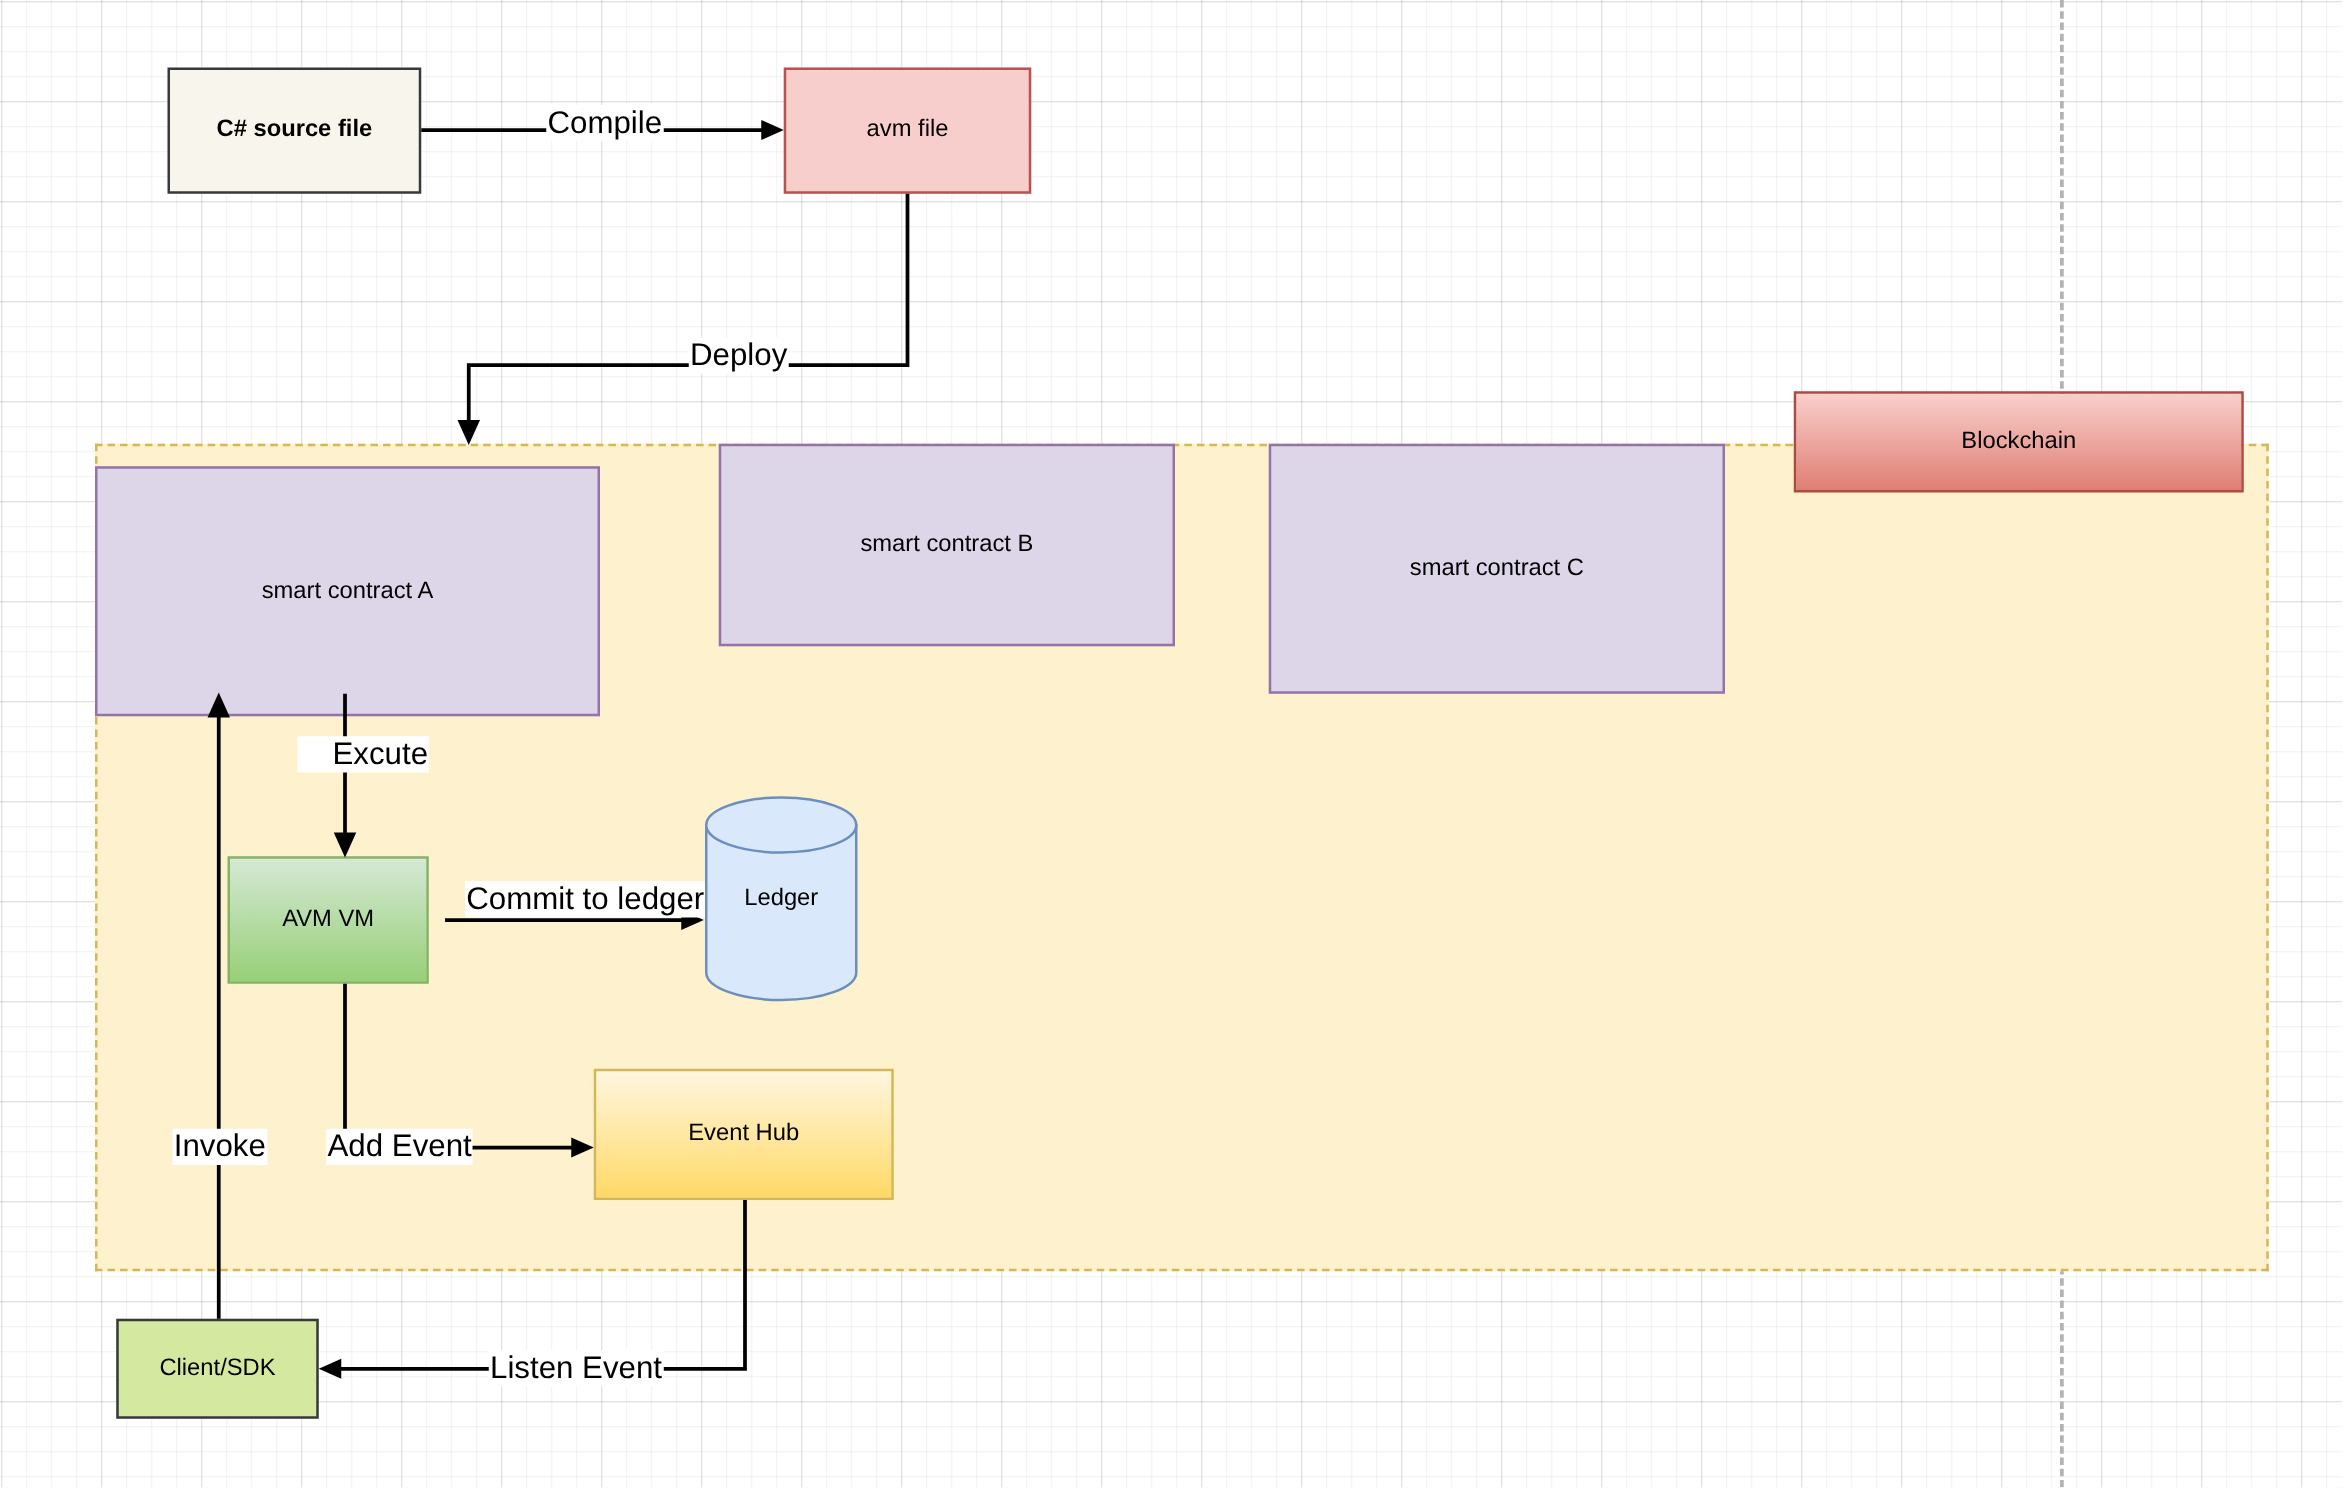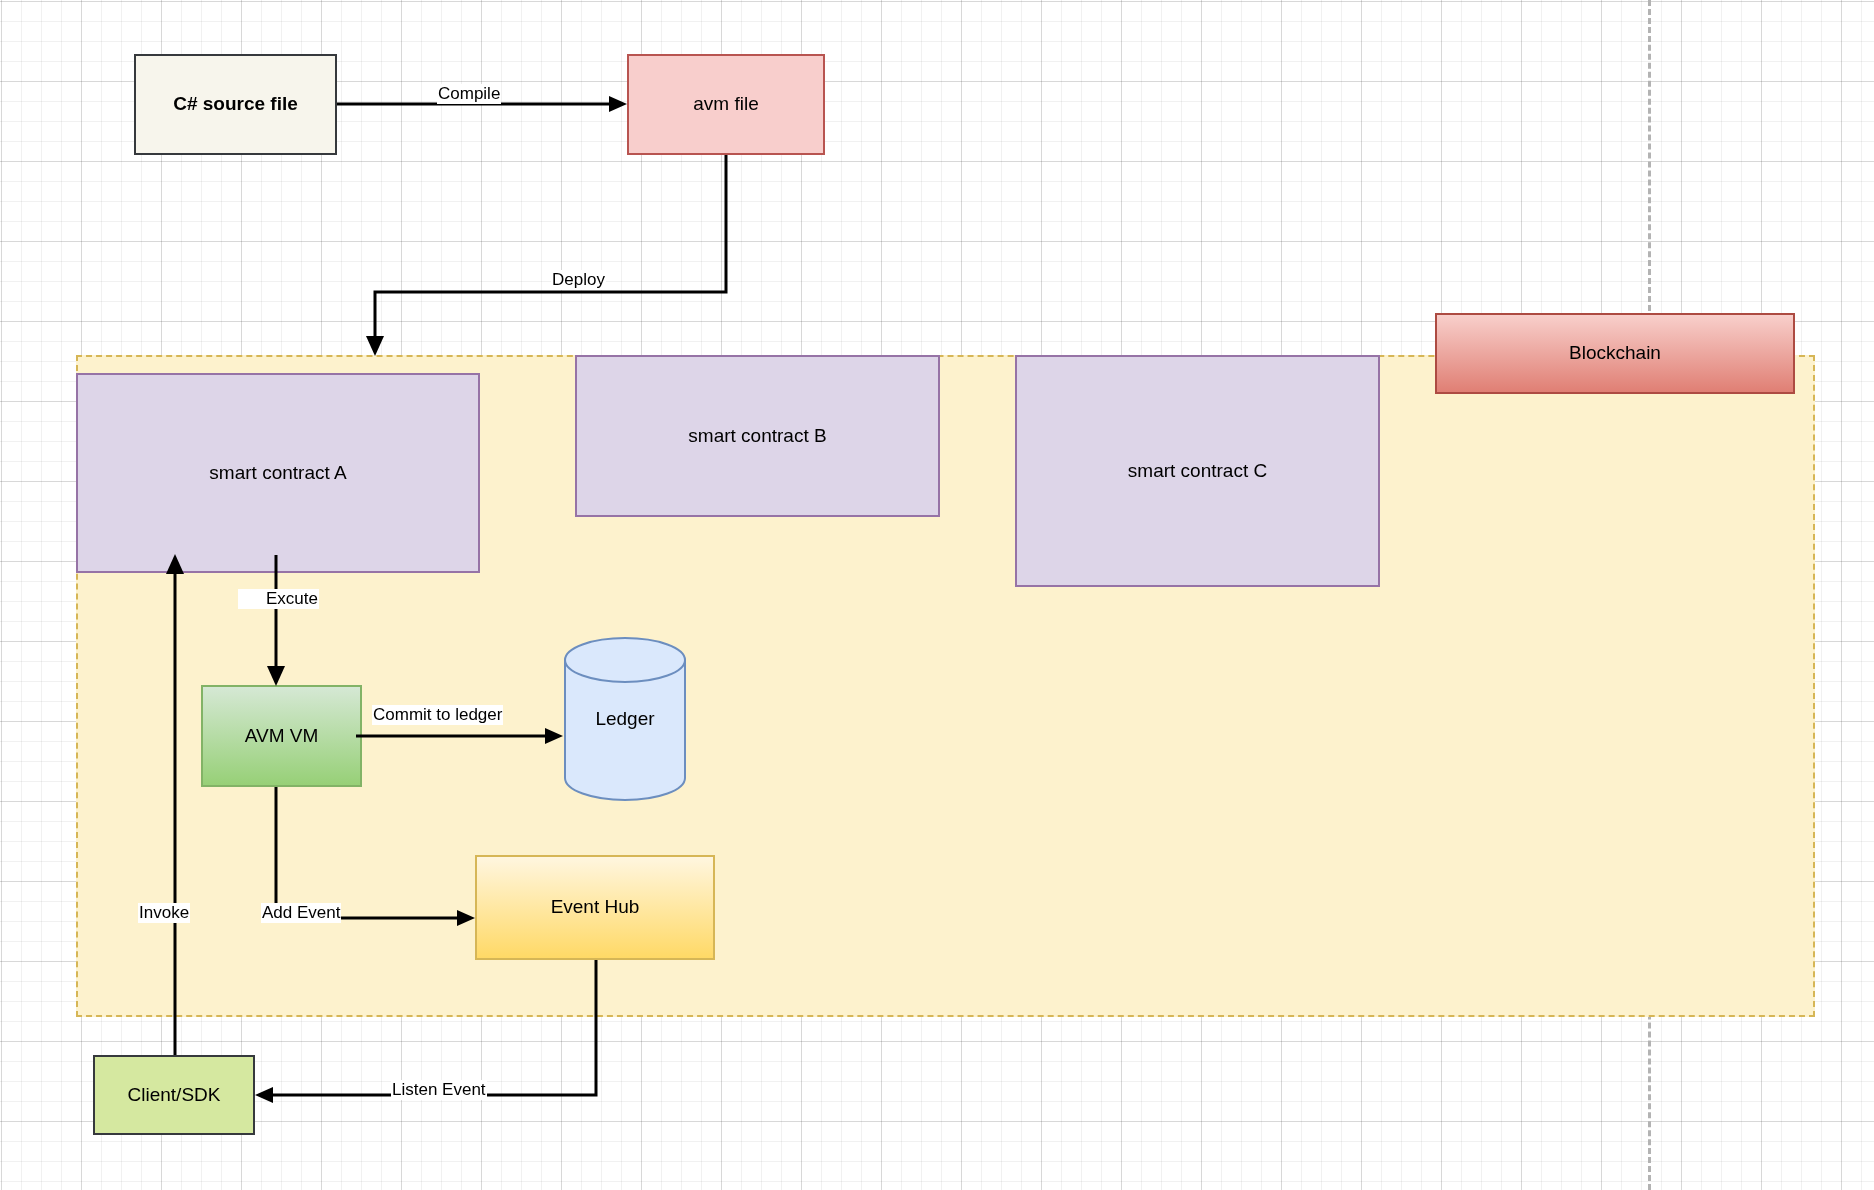--- a/index.html
+++ b/index.html
@@ -122,21 +122,21 @@
     fill: none;
     stroke: #000000;
     stroke-width: 3;
   }
   .edges polygon { fill: #000000; stroke: none; }
 
   
   .edge-label {
     position: absolute;
     z-index: 9;
-    font-size: 17px;
+    font-size: 25px;
     color: #000000;
     background: #ffffff;
     padding: 0 1px;
     white-space: nowrap;
     line-height: 1.15;
   }
 </style>
 </head>
 <body>
 
@@ -155,29 +155,29 @@
   </div>
 
   <div class="node node-contract" style="left:76px; top:355px; width:404px; height:200px;margin-top:18px;">
     <span>smart contract A</span>
   </div>
 
   <div class="node node-contract" style="left:575px; top:355px; width:365px; height:162px;">
     <span>smart contract B</span>
   </div>
 
-  <div class="node node-contract" style="left:1015px; top:355px; width:365px; height:232px;">
+  <div class="node node-contract" style="left:1015px; top:355px; width:365px; height:200px;">
     <span>smart contract C</span>
   </div>
 
   <div class="node node-chain" style="left:1435px; top:313px; width:360px; height:81px;">
     <span>Blockchain</span>
   </div>
 
-  <div class="node node-vm" style="left:201px; top:685px; width:161px; height:102px;">
+  <div class="node node-vm" style="left:182px; top:685px; width:161px; height:102px;">
     <span>AVM VM</span>
   </div>
 
   <div class="node node-eventhub" style="left:475px; top:855px; width:240px; height:105px;">
     <span>Event Hub</span>
   </div>
 
   <div class="node node-client" style="left:93px; top:1055px; width:162px; height:80px;">
     <span>Client/SDK</span>
   </div>

